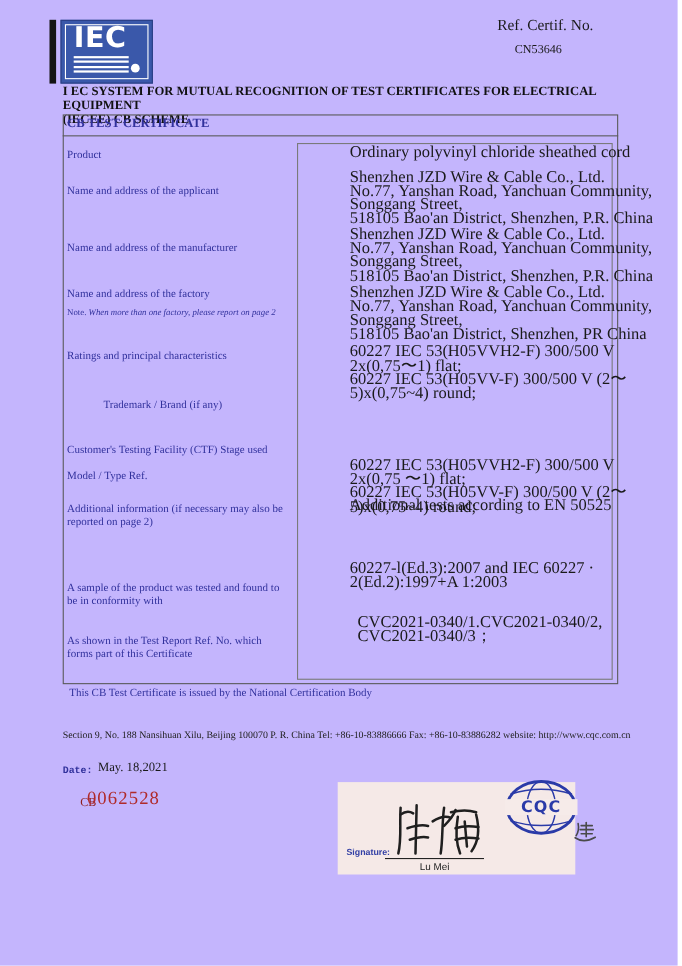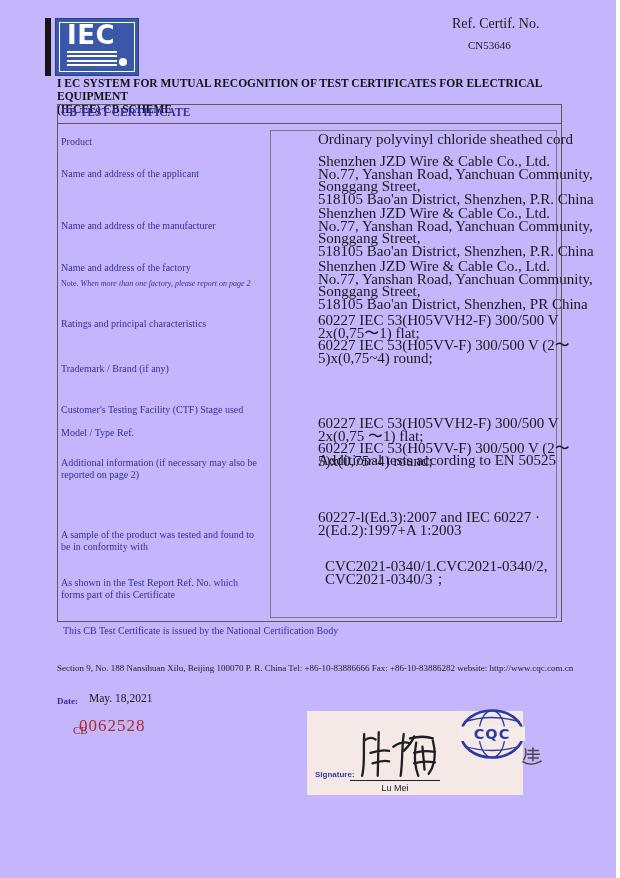--- a/index.html
+++ b/index.html
@@ -26,21 +26,21 @@
   .inner-box{position:absolute;left:270px;top:130px;width:287px;height:488px;border:1px solid #7a7a7a;box-sizing:border-box;}
   .cert-title{position:absolute;left:61px;top:106px;font-weight:bold;font-size:11.5px;color:#31319c;}
   .lbl{position:absolute;left:61px;color:#31319c;font-size:10px;line-height:12px;width:202px;}
   .val{position:absolute;left:274px;color:#1a1a1a;font-size:15px;line-height:12.5px;width:278px;margin-left:44px;}
   .note{font-size:8px;color:#31319c;}
   .note .it{font-style:italic;}
   
   .issued{position:absolute;left:63px;top:625px;color:#31319c;font-size:10px;}
   .org-name{position:absolute;left:57px;top:643px;font-weight:bold;font-size:12.5px;color:#000000;}
   .org-addr{position:absolute;left:57px;top:663px;font-size:9px;white-space:nowrap;color:#222222;}
-  .date-label{position:absolute;left:57px;top:696px;color:#31319c;font-size:9px;font-weight:bold;}
+  .date-label{position:absolute;left:57px;top:696px;color:#31319c;font-size:9px;font-weight:bold;font-family:Liberation Mono, monospace;}
   .date-value{position:absolute;left:89px;top:692px;font-size:11.5px;}
   .cb-prefix{position:absolute;left:57px;top:724px;color:#8f1f1f;font-size:11px;margin-left:16px;}
   .cb-number{position:absolute;left:79px;top:716px;color:#b02a2a;font-size:17px;letter-spacing:1px;}
   .patch{position:absolute;left:307px;top:711px;width:216px;height:84px;background:#f5e9e7;}
   .sig-script{position:absolute;left:352px;top:728px;}
   .sig-label{position:absolute;left:315px;top:770px;color:#3340a5;font-size:8px;font-weight:bold;font-family:Liberation Sans, sans-serif;}
   .sig-line{position:absolute;left:350px;top:780px;width:90px;height:1px;background:#222222;}
   .sig-name{position:absolute;left:350px;top:783px;width:90px;text-align:center;font-size:9px;color:#222222;font-family:"Liberation Sans",sans-serif;}
   .cqc-logo{position:absolute;left:458px;top:708px;}
   .stamp{position:absolute;left:521px;top:746px;}
@@ -81,21 +81,21 @@
 
   <div class="lbl" style="top:136px;">Product</div>
   <div class="lbl" style="top:168px;">Name and address of the applicant</div>
   <div class="lbl" style="top:220px;">Name and address of the manufacturer</div>
   <div class="lbl" style="top:262px;">Name and address of the factory</div>
   <div class="lbl note" style="top:278px;width:230px;">
     <span>Note.</span>
     <span class="it">When more than one factory, please report on page 2</span>
   </div>
   <div class="lbl" style="top:318px;">Ratings and principal characteristics</div>
-  <div class="lbl" style="top:363px;">Trademark / Brand (if any)</div>
+  <div class="lbl" style="top:363px;margin-left:33px;">Trademark / Brand (if any)</div>
   <div class="lbl" style="top:404px;">Customer's Testing Facility (CTF) Stage used</div>
   <div class="lbl" style="top:427px;">Model / Type Ref.</div>
   <div class="lbl" style="top:457px;">Additional information (if necessary may also be reported on page 2)</div>
   <div class="lbl" style="top:529px;">A sample of the product was tested and found to be in conformity with</div>
   <div class="lbl" style="top:577px;">As shown in the Test Report Ref. No. which forms part of this Certificate</div>
 
   <div class="val" style="top:133px;">Ordinary polyvinyl chloride sheathed cord</div>
 
   <div class="val" style="top:155px;">
     <div>Shenzhen JZD Wire &amp; Cable Co., Ltd.</div>

